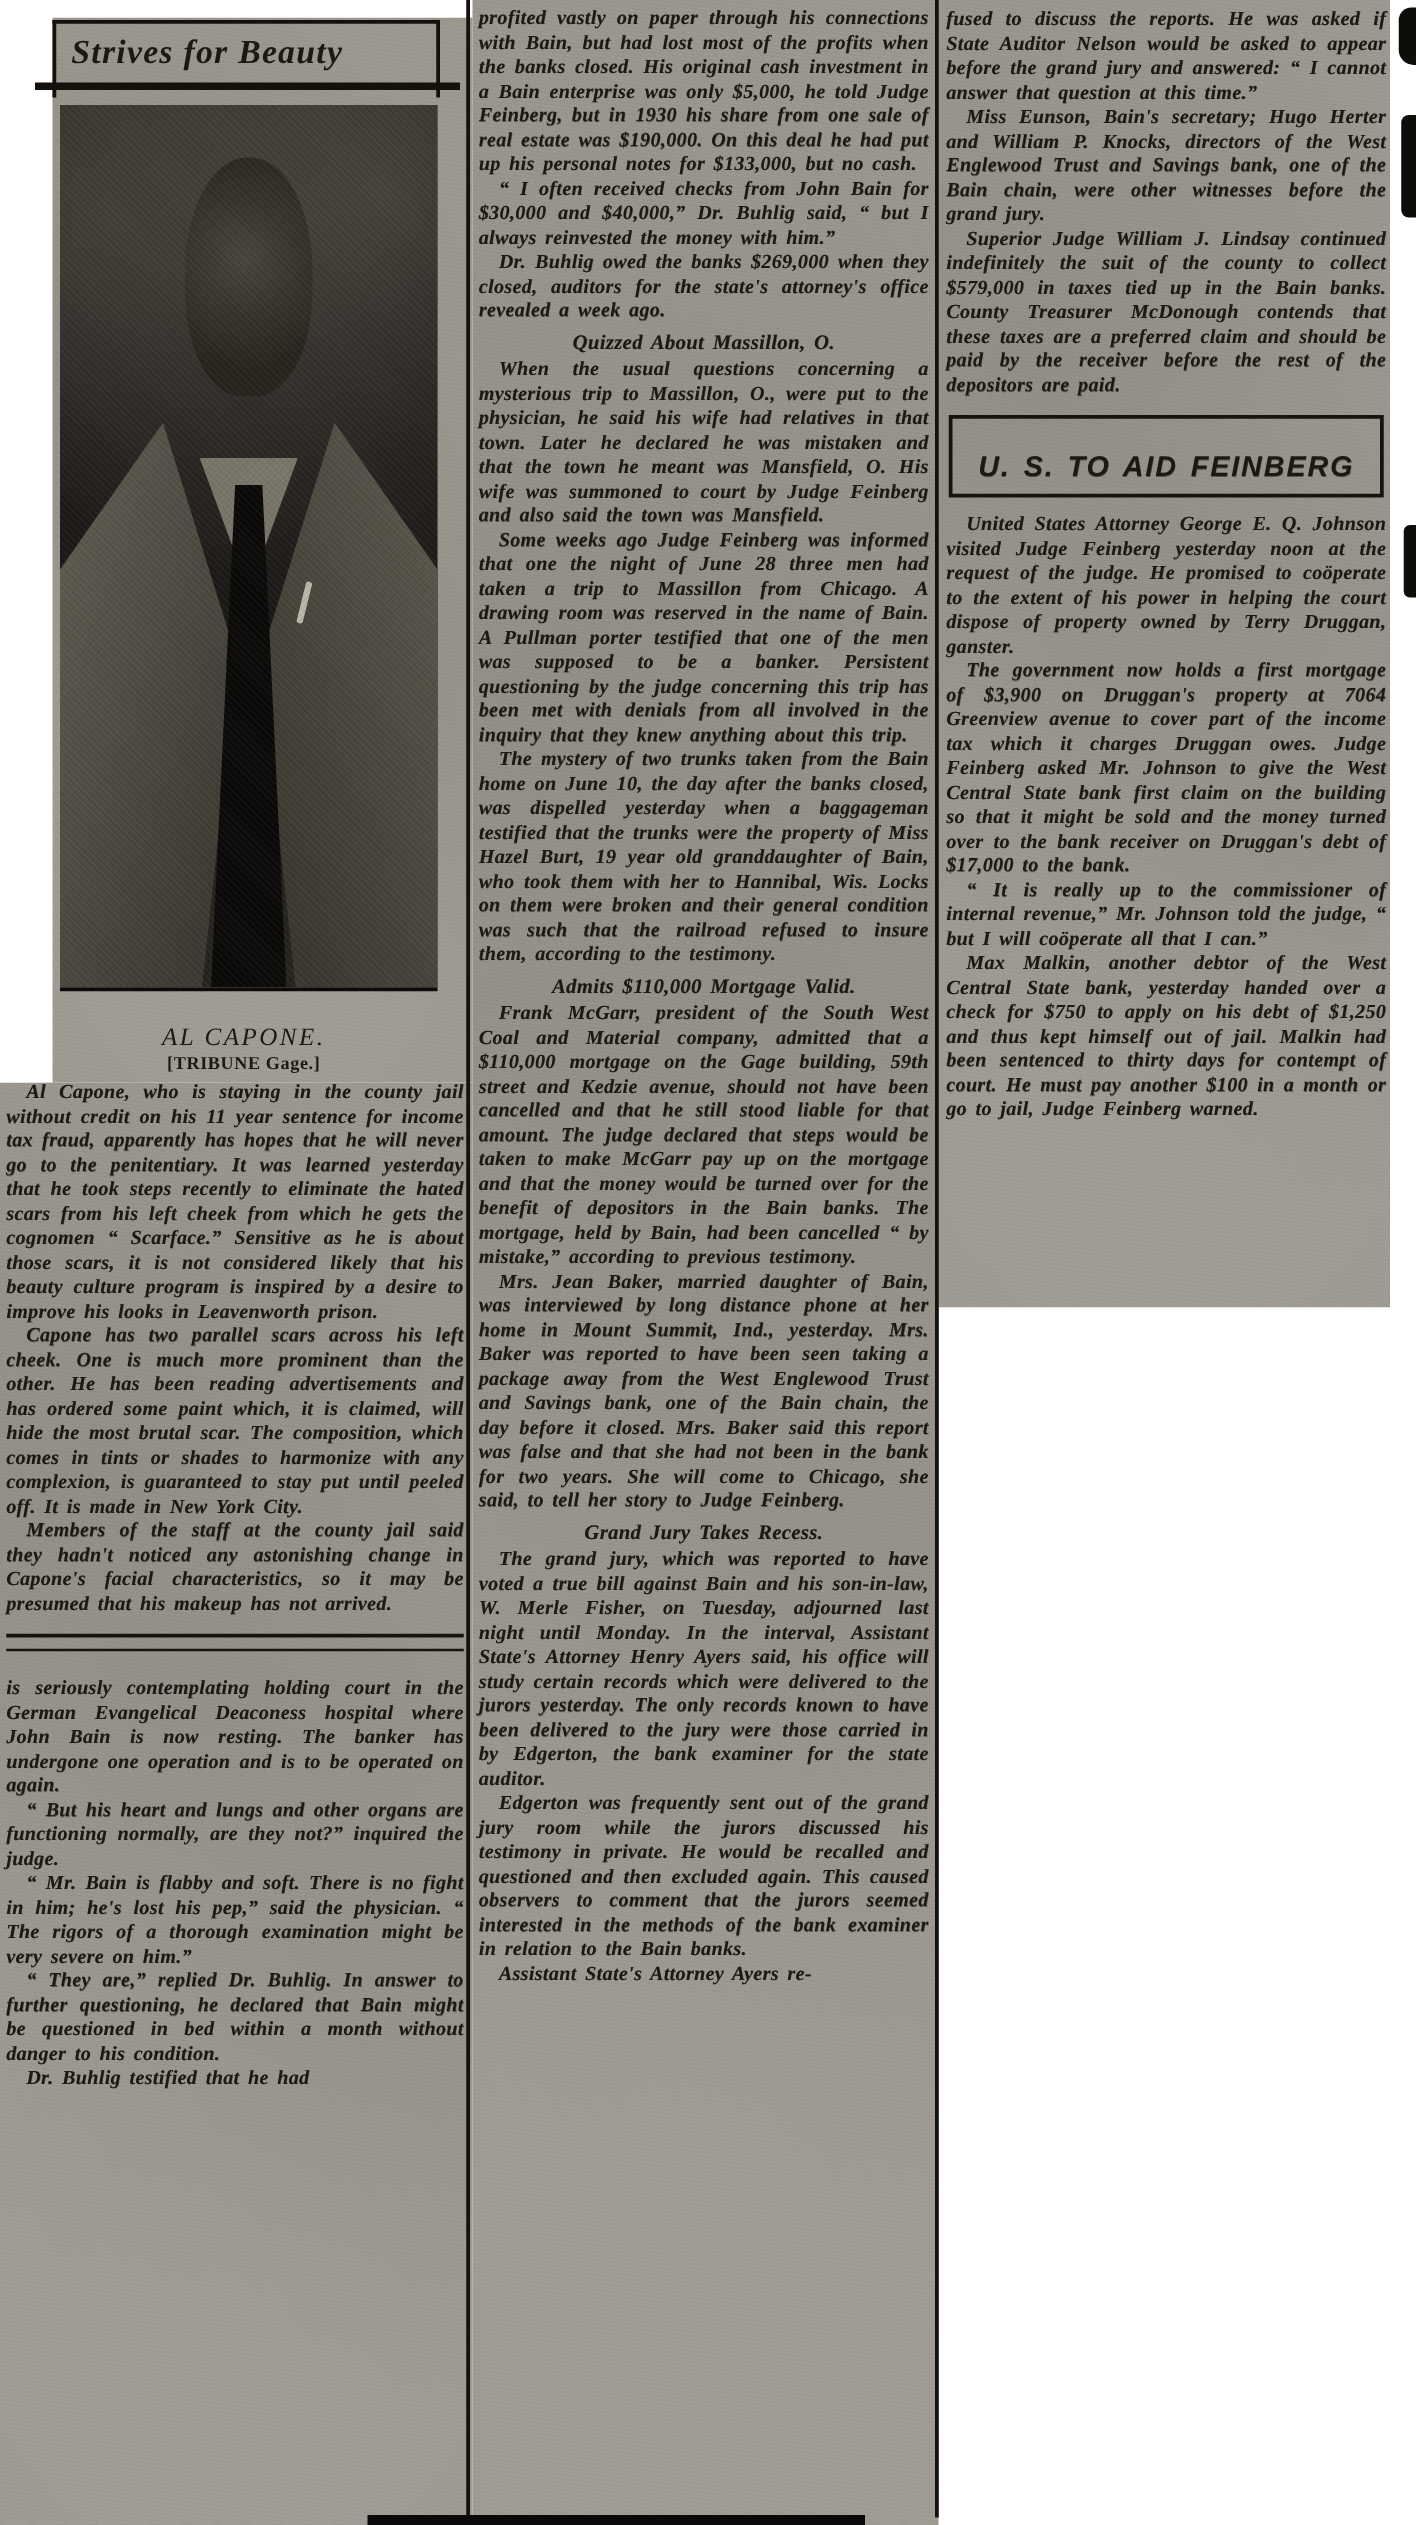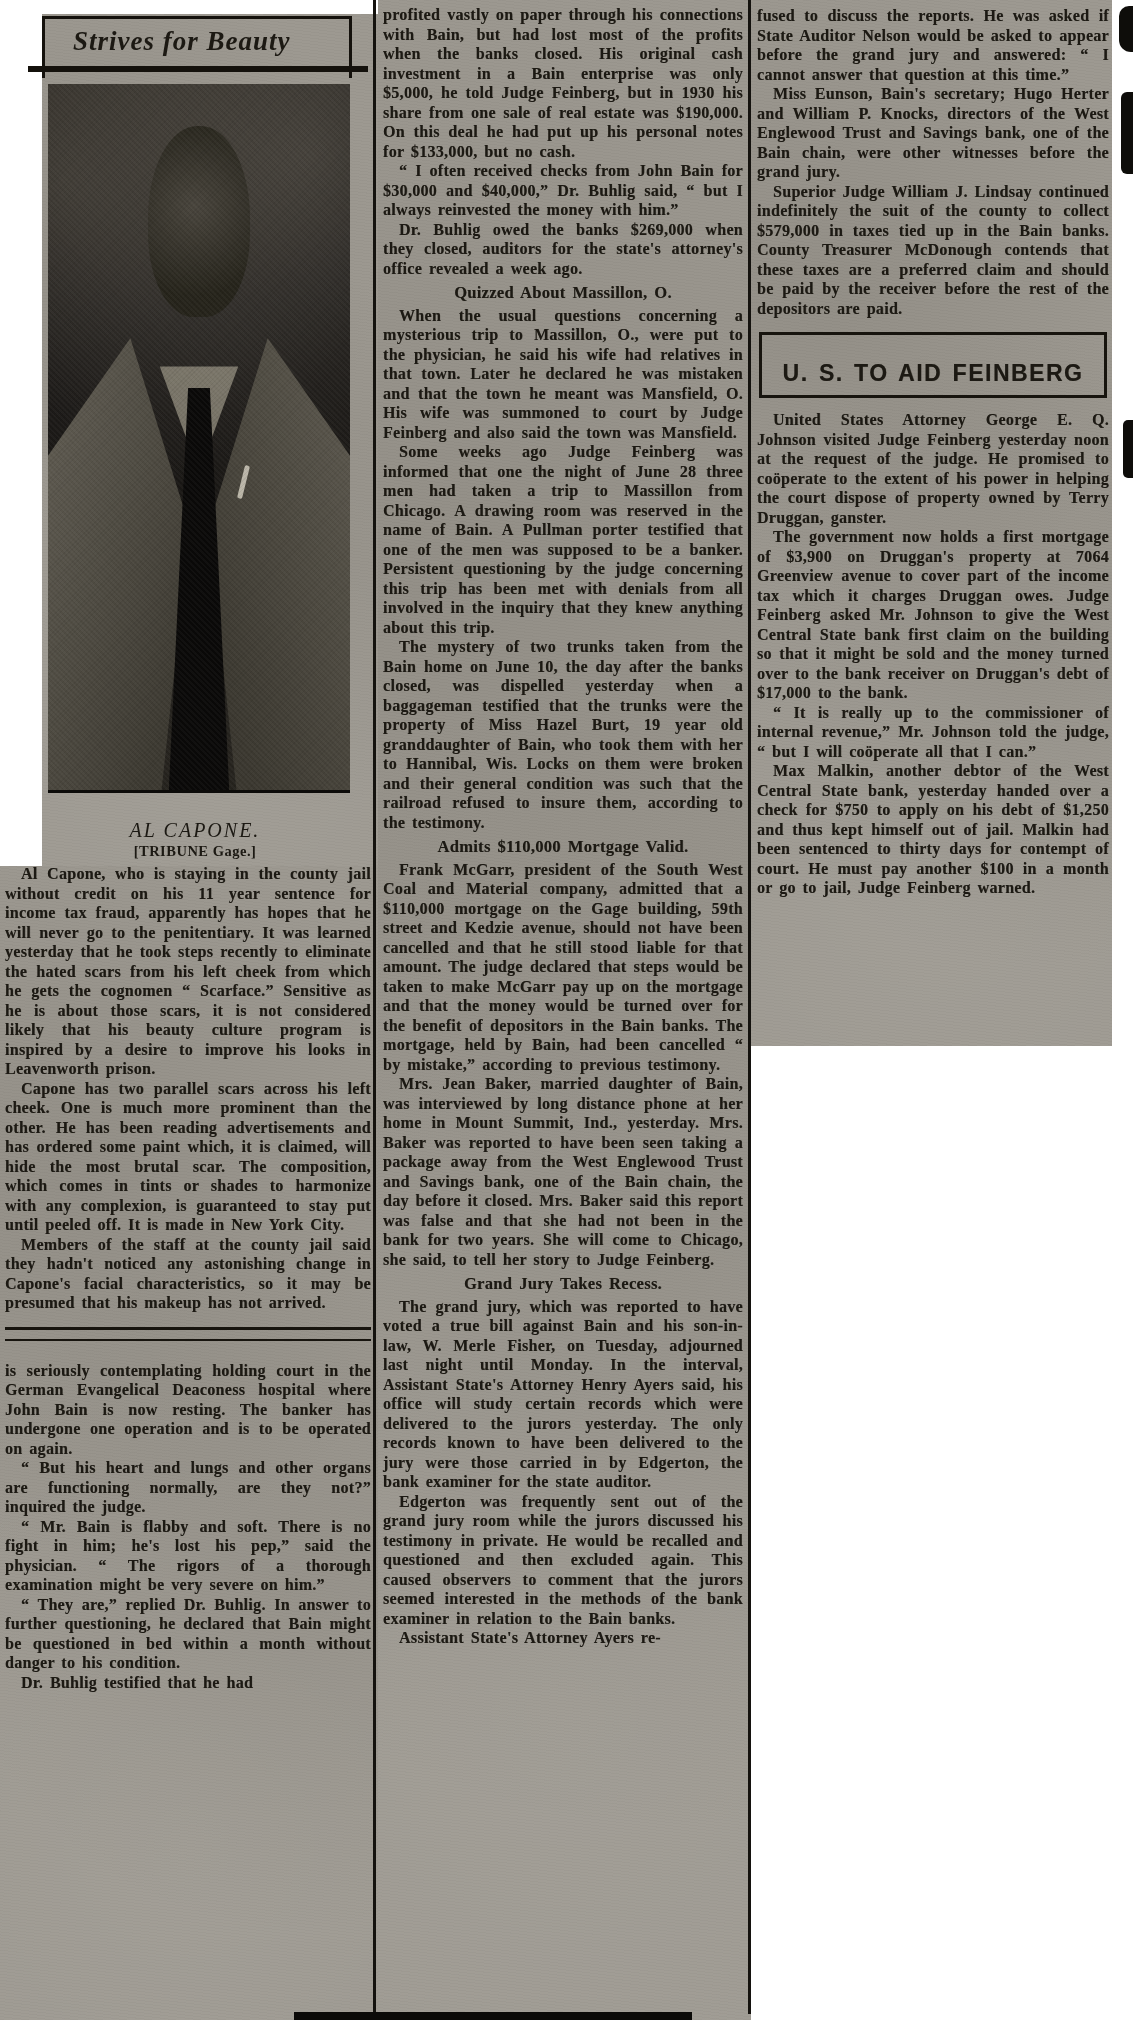--- a/index.html
+++ b/index.html
@@ -17,21 +17,21 @@
   .p-right{left:751px;top:0;width:361px;height:1046px;}
   .white-margin{position:absolute;background:#ffffff;}
   .wm-left{left:0;top:0;width:42px;height:866px;}
   .wm-top{left:0;top:0;width:373px;height:14px;}
   .wm-bottom-right{left:751px;top:1046px;width:382px;height:974px;}
   .wm-right{left:1112px;top:0;width:21px;height:2020px;}
   .rule-v{position:absolute;width:3px;background:#14120e;}
   .rule-v1{left:373px;top:0;height:2020px;}
   .rule-v2{left:748px;top:0;height:2014px;}
   .headline-box{position:absolute;left:42px;top:16px;width:310px;height:62px;
-     border:3px solid #14110c;border-bottom:none;box-sizing:border-box;padding-left:16px;}
+     border:3px solid #14110c;border-bottom:none;box-sizing:border-box;}
   .headline{font-style:italic;font-weight:700;font-size:27px;line-height:44px;
      padding-left:12px;letter-spacing:1px;white-space:nowrap;}
   .headline-rule{position:absolute;left:28px;top:66px;width:340px;height:6px;background:#14110c;}
   .photo{position:absolute;left:48px;top:84px;width:302px;height:706px;overflow:hidden;
      background:linear-gradient(160deg,#201d19 0%,#131110 35%,#161410 100%);
      border-bottom:3px solid #0c0b09;}
   .ph-halo{position:absolute;inset:0;
      background:radial-gradient(circle at 86% 10%, rgba(130,124,112,0.38), transparent 52%),
                 radial-gradient(circle at 6% 14%, rgba(115,109,98,0.32), transparent 48%),
                 radial-gradient(circle at 50% 96%, rgba(90,86,76,0.25), transparent 55%);}
@@ -51,21 +51,21 @@
   .ph-scratch{position:absolute;left:64%;top:54%;width:5px;height:34px;
      background:rgba(225,220,205,0.75);transform:rotate(14deg);border-radius:2px;}
   .ph-grain{position:absolute;inset:0;
      background:repeating-linear-gradient(45deg, rgba(255,255,255,0.03) 0 2px, transparent 2px 4px),
                 repeating-linear-gradient(-45deg, rgba(0,0,0,0.06) 0 1px, transparent 1px 3px);}
   .caption{position:absolute;left:40px;top:818px;width:310px;text-align:center;}
   .cap-title{font-weight:400;font-style:italic;font-size:20px;line-height:24px;letter-spacing:2px;}
   .cap-credit{font-weight:700;font-size:14.5px;line-height:18px;letter-spacing:0.5px;}
   .col{position:absolute;font-weight:700;font-size:16px;line-height:19.5px;
      letter-spacing:0.3px;word-spacing:2.5px;text-align:justify;
-     text-shadow:0.3px 0.3px 0 rgba(30,27,20,0.5);}
+     text-shadow:0.3px 0.3px 0 rgba(30,27,20,0.5);font-style:italic;}
   .col-left{left:5px;top:864px;width:366px;}
   .col-mid{left:383px;top:5px;width:360px;}
   .col-right{left:757px;top:6px;width:352px;}
   .blk-paragraph{text-indent:16px;}
   .blk-paragraph.noindent{text-indent:0;}
   .blk-subhead{text-align:center;font-size:16.5px;margin:5px 0 3px;text-indent:0;}
   .blk-divider{border-top:3px solid #17140e;border-bottom:2px solid #17140e;height:9px;margin:14px 0 20px;}
   .blk-boxed_headline{border:3px solid #17140e;margin:14px 2px 12px;padding:25px 2px 9px;
      text-align:center;text-indent:0;
      font-family:"Liberation Sans","DejaVu Sans",sans-serif;

